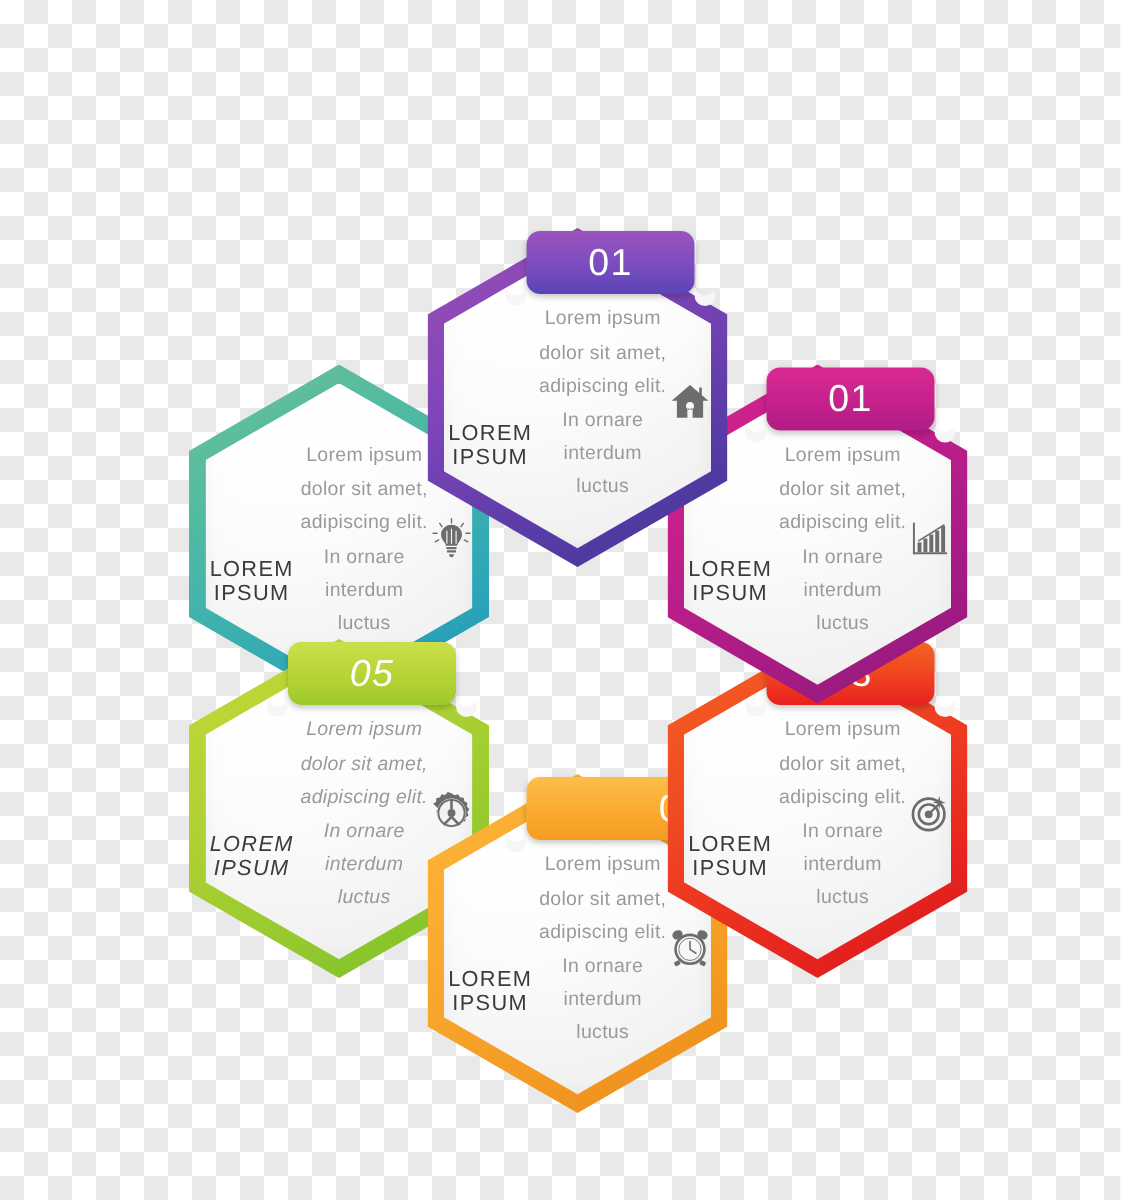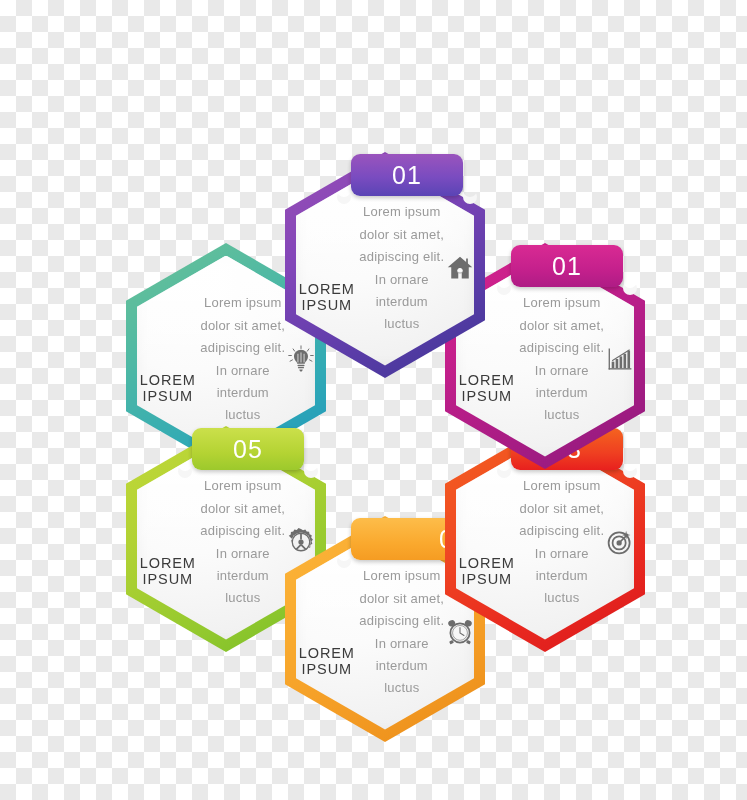--- a/index.html
+++ b/index.html
@@ -112,21 +112,21 @@
     width:30px;height:30px;
     display:flex;align-items:center;justify-content:center;
   }
   .icon svg{width:28px;height:28px;fill:#6d6d6d;}
 
   
   #cell-01{left:285px;top:152px;z-index:6;}
   #cell-02{left:445px;top:243px;z-index:5;}
   #cell-03{left:445px;top:426px;z-index:4;}
   #cell-04{left:285px;top:516px;z-index:3;}
-  #cell-05{left:126px;top:426px;z-index:2;}
+  #cell-05{left:126px;top:426px;z-index:2;font-style:italic;}
   #cell-06{left:126px;top:243px;z-index:1;}
 
   
   #cell-01 .rim{background:linear-gradient(150deg,#9b4fb5 0%,#8246b9 35%,#5b3ca8 70%,#3c3694 100%);}
   #cell-01 .tab{background:linear-gradient(180deg,#9a54bd 0%,#7a4cc0 55%,#5a44b5 100%);}
 
   #cell-02 .rim{background:linear-gradient(150deg,#d6228c 0%,#c41f8b 35%,#a71c84 70%,#8c1a7c 100%);}
   #cell-02 .tab{background:linear-gradient(180deg,#d92a93 0%,#c4208c 60%,#ae1c85 100%);}
 
   #cell-03 .rim{background:linear-gradient(150deg,#f4621f 0%,#f04a23 35%,#e8271f 72%,#d8171c 100%);}

